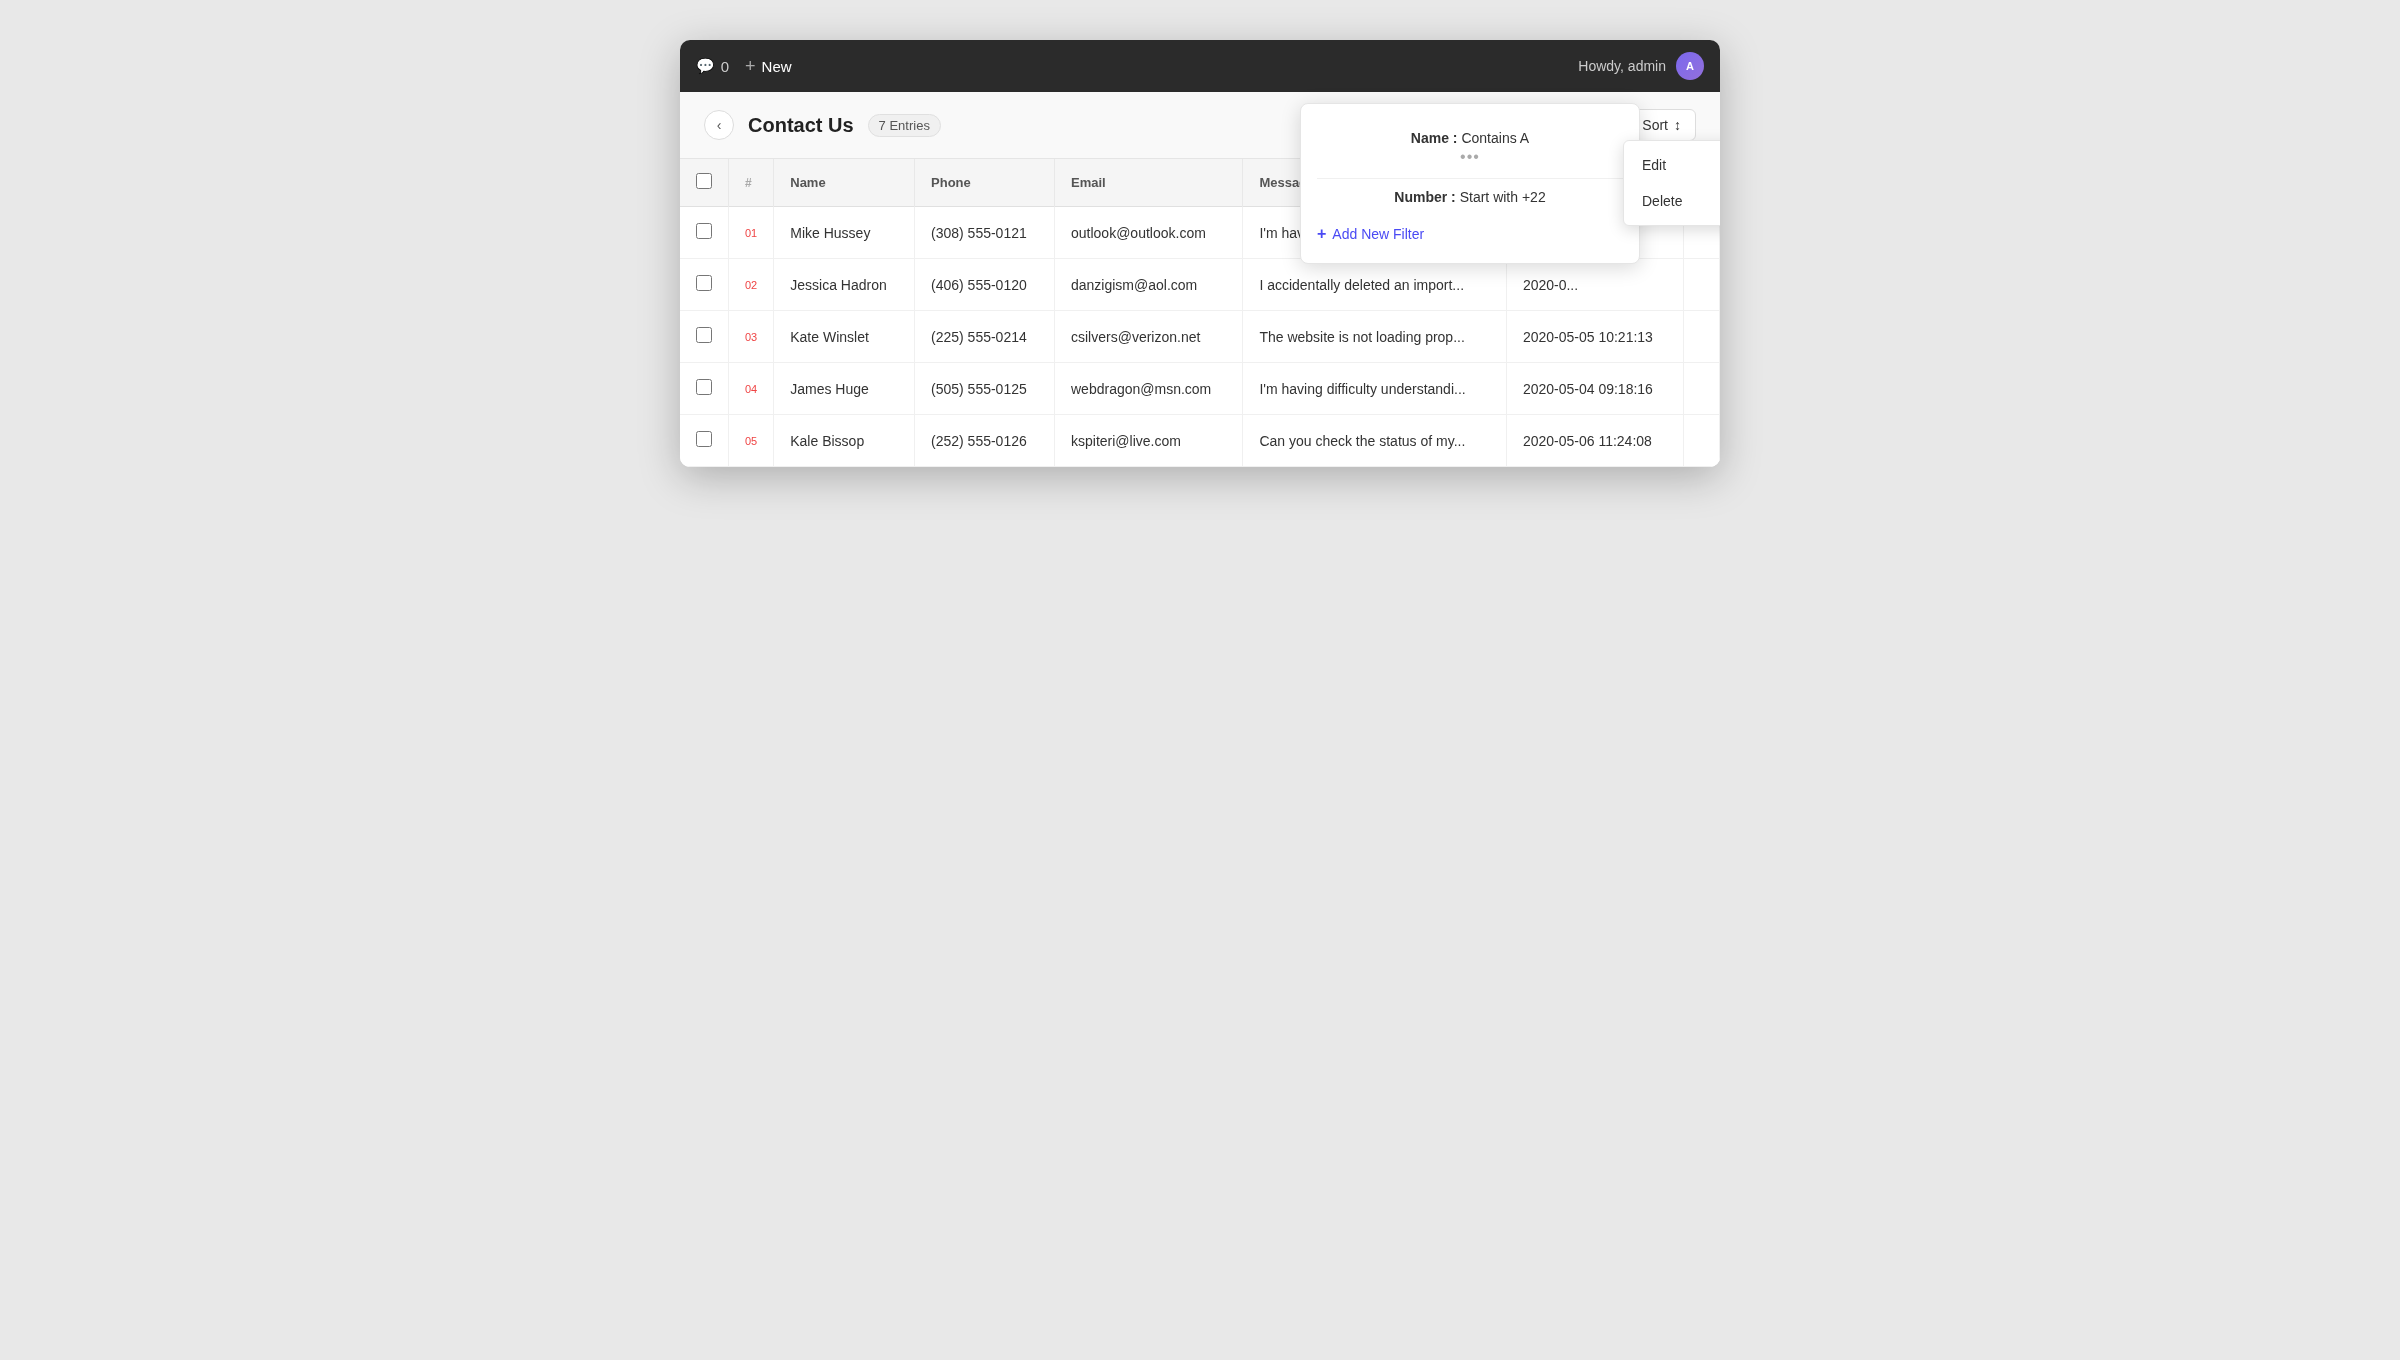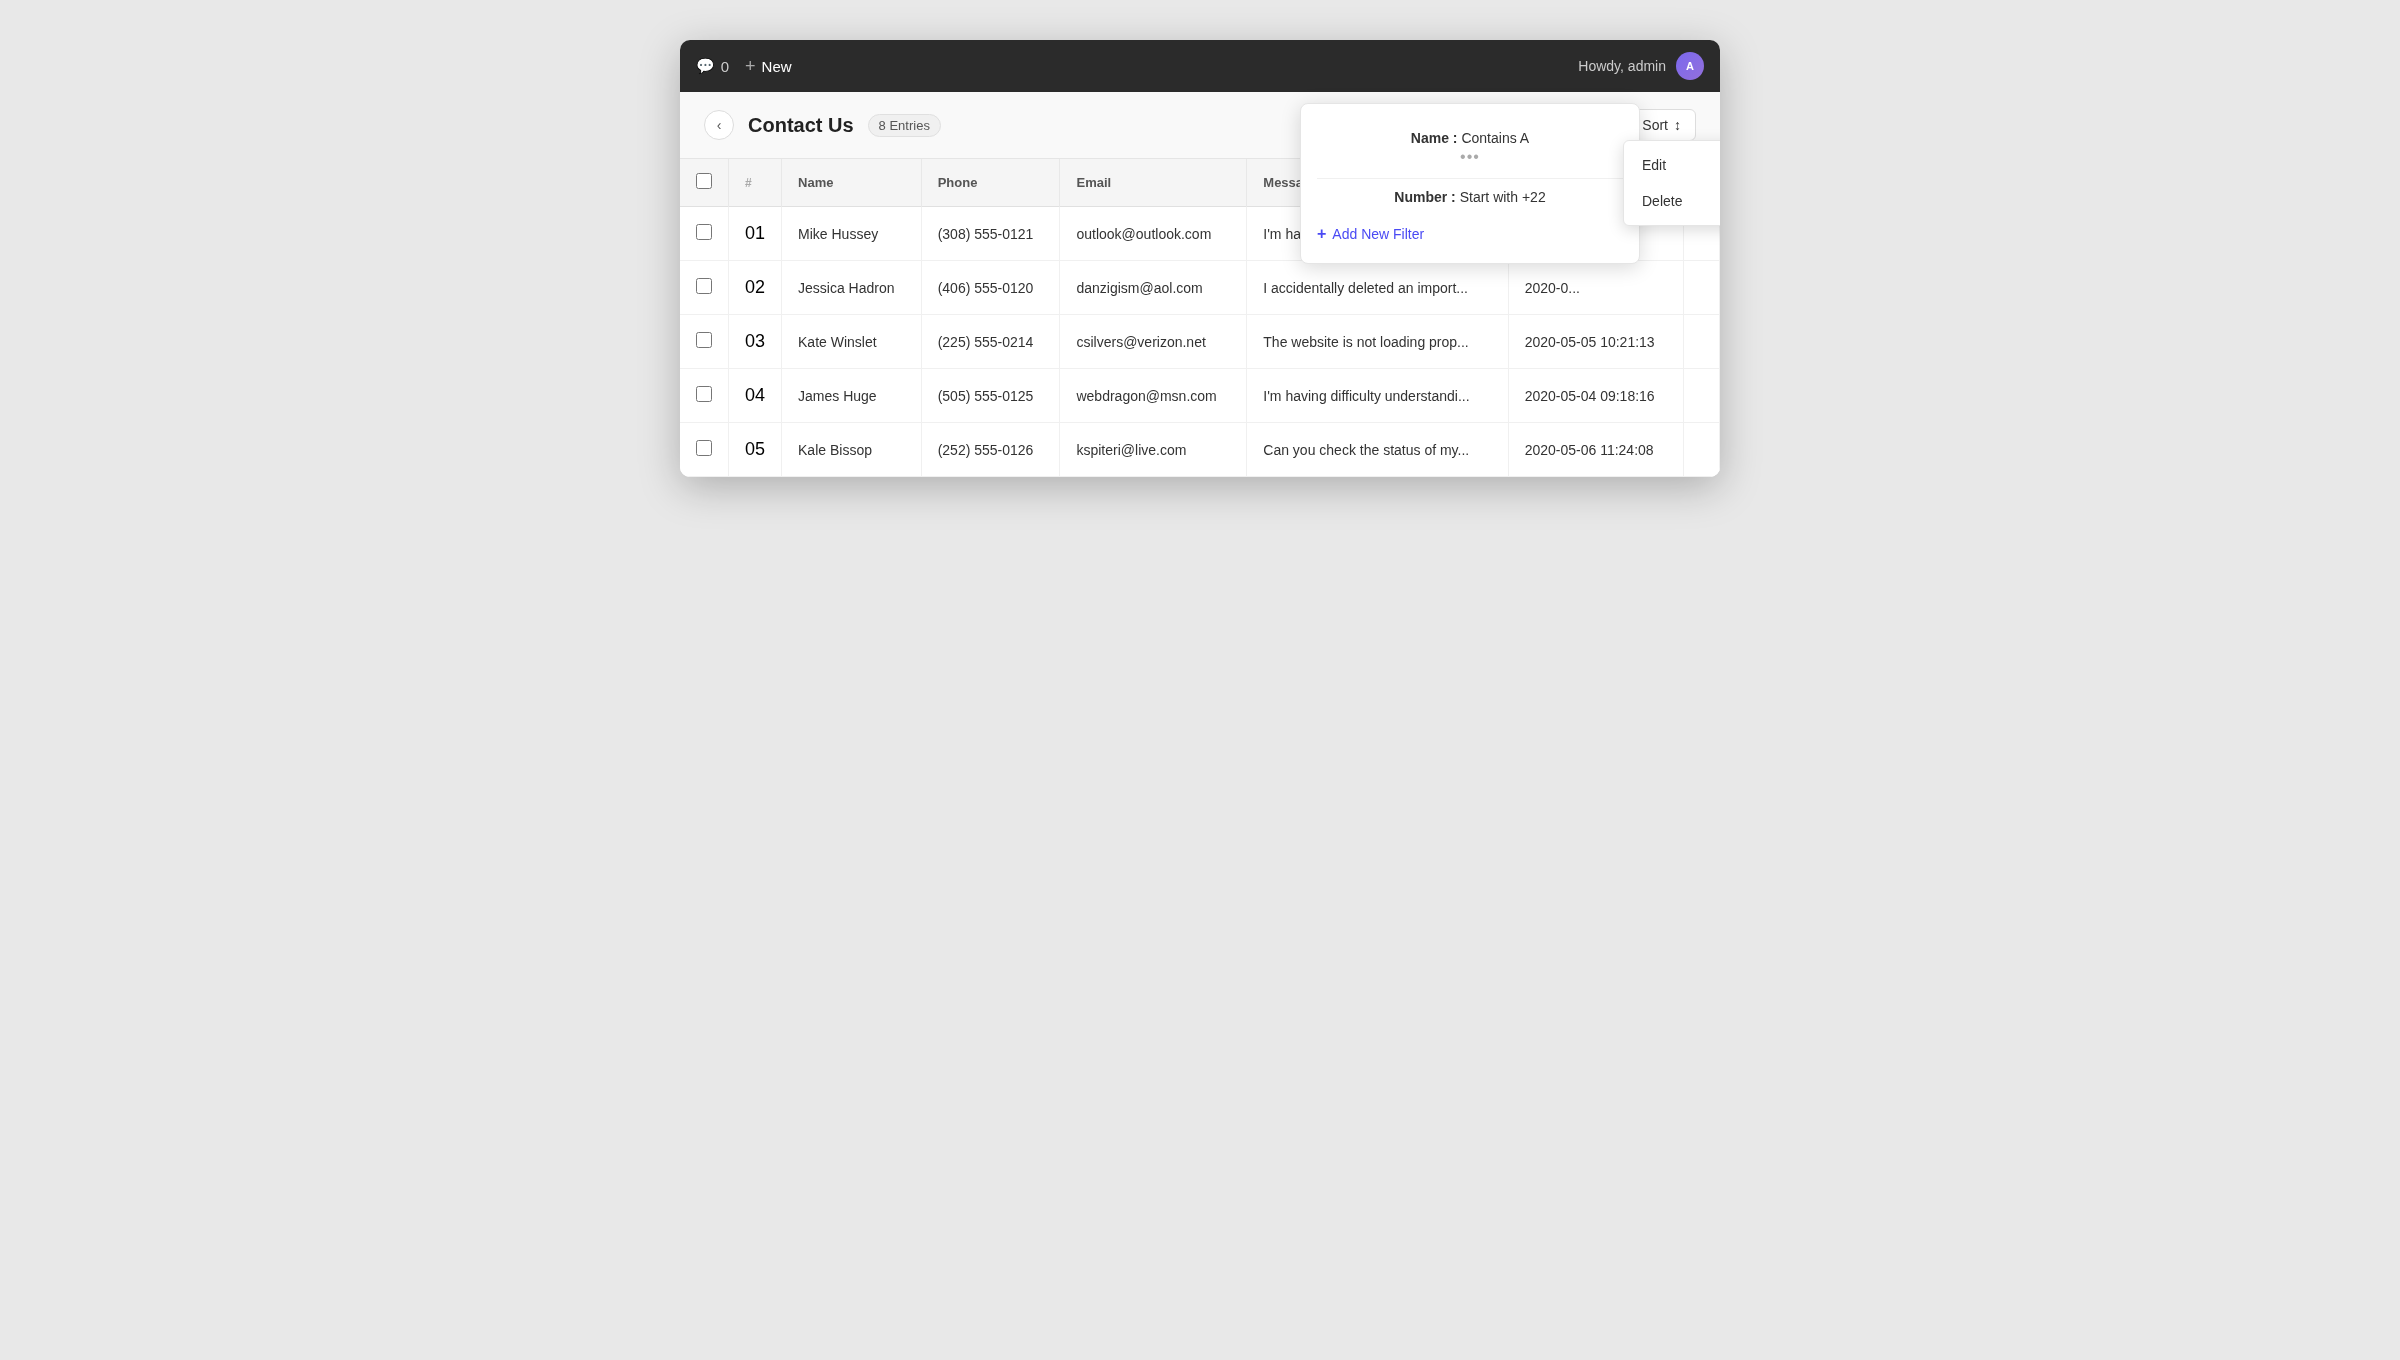--- a/index.html
+++ b/index.html
@@ -174,22 +174,22 @@
       padding: 16px;
       font-size: 14px;
       color: #333;
       border-right: 1px solid #f0f0f0;
     }
     tbody td:first-child {
       text-align: center;
       width: 44px;
     }
     tbody td:nth-child(2) {
-      color: #000000;
-      font-size: 18px;
+      color: #ef4444;
+      font-size: 11px;
       width: 44px;
     }
     .row-checkbox {
       width: 16px;
       height: 16px;
       cursor: pointer;
     }
     .actions-cell {
       text-align: right;
       padding-right: 12px;
@@ -305,21 +305,21 @@
       <div class="avatar">A</div>
     </div>
   </div>
 
   <div class="page-header">
     <div class="page-header-left">
       <button class="back-btn">
         <span>‹</span>
       </button>
       <span class="page-title">Contact Us</span>
-      <span class="entries-badge">8 Entries</span>
+      <span class="entries-badge">7 Entries</span>
     </div>
     <div class="page-header-right">
       <button class="icon-btn">
         <span>🔍</span>
       </button>
       <button class="filter-btn">
         <span>Filter</span>
         <span>⊿</span>
       </button>
       <button class="sort-btn">

